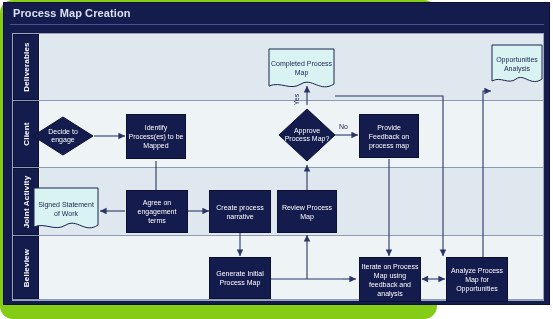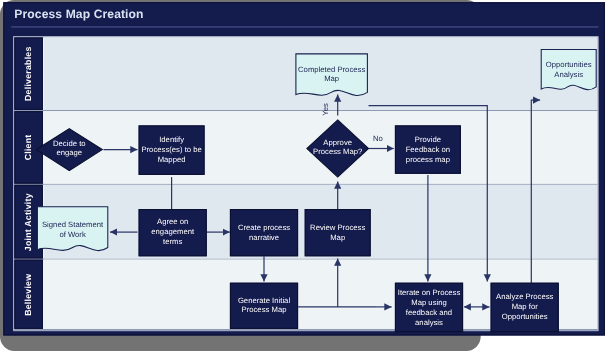--- a/index.html
+++ b/index.html
@@ -11,21 +11,21 @@
     width: 553px;
     height: 319px;
     font-family: "Liberation Sans", sans-serif;
     overflow: hidden;
   }
   #app {
     position: absolute;
     left: 0; top: 0;
     width: 437px;
     height: 319px;
-    background: #737373;
+    background: #84cc16;
     border-radius: 13px;
   }
   
   .frame {
     position: absolute;
     left: 3px; top: 2px;
     width: 547px;
     height: 303px;
     background: #141b4d;
     border: 1px solid #0c1136;

